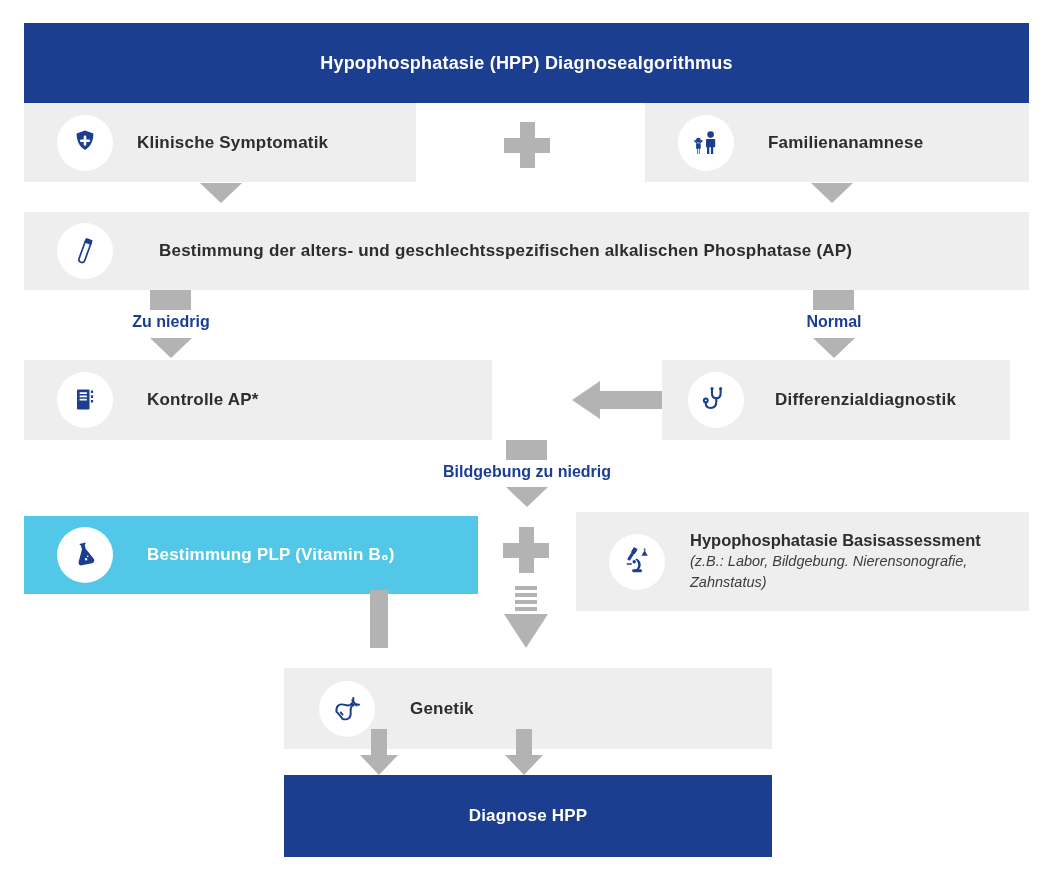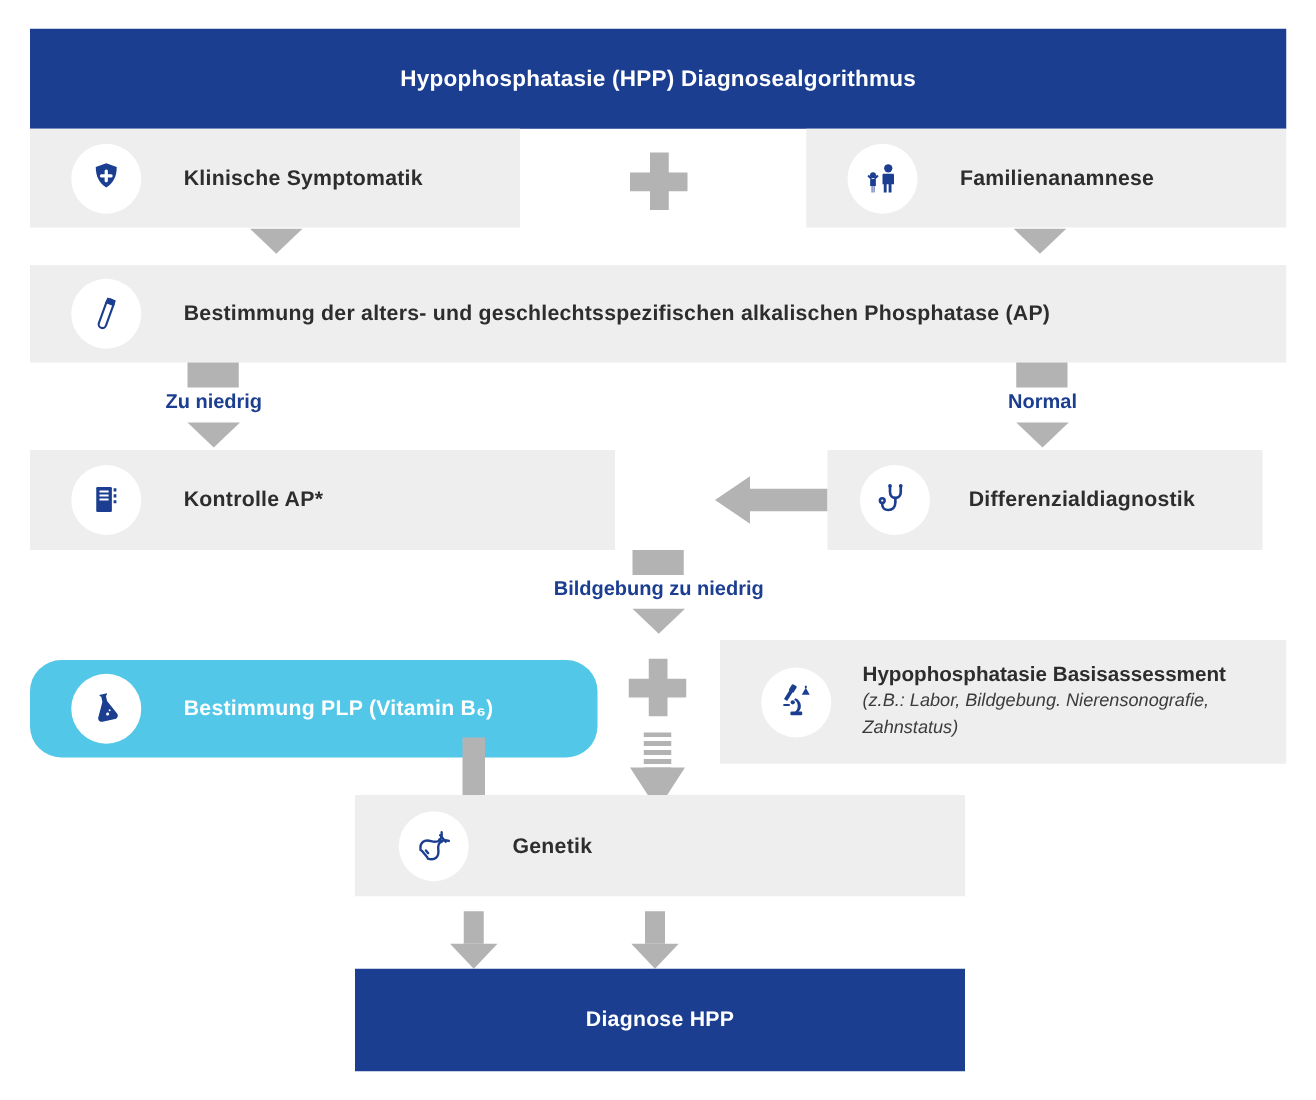--- a/index.html
+++ b/index.html
@@ -12,35 +12,35 @@
   .darkblue{background:var(--dark_blue);}
   .lightblue{background:var(--light_blue);}
   .box-label{font-size:17px;font-weight:bold;color:var(--text_dark);letter-spacing:.2px;text-align:right;}
   .white-label{color:#ffffff;}
   .icon-circle{width:56px;height:56px;border-radius:50%;background:#ffffff;display:flex;
     align-items:center;justify-content:center;flex:0 0 auto;}
   
   #header{left:24px;top:23px;width:1005px;height:80px;justify-content:center;}
   #header .box-label{font-size:18px;}
   
-  #node-klinische{left:24px;top:103px;width:392px;height:79px;padding-left:33px;gap:34px;}
+  #node-klinische{left:24px;top:103px;width:392px;height:79px;padding-left:33px;gap:24px;}
   #node-familie{left:645px;top:103px;width:384px;height:79px;padding-left:33px;gap:34px;}
   
-  #node-bestimmung-ap{left:24px;top:212px;width:1005px;height:78px;padding-left:33px;gap:34px;}
+  #node-bestimmung-ap{left:24px;top:212px;width:1005px;height:78px;padding-left:33px;gap:46px;}
   
   #node-kontrolle{left:24px;top:360px;width:468px;height:80px;padding-left:33px;gap:34px;}
   #node-differenzial{left:662px;top:360px;width:348px;height:80px;padding-left:26px;gap:31px;}
   
-  #node-plp{left:24px;top:528px;width:454px;height:78px;padding-left:33px;gap:34px;border-radius:25px;}
+  #node-plp{left:24px;top:516px;width:454px;height:78px;padding-left:33px;gap:34px;}
   #node-basis{left:576px;top:512px;width:453px;height:99px;padding-left:33px;gap:25px;}
   #node-basis .txt{display:flex;flex-direction:column;line-height:21px;}
   #node-basis .title{font-size:16.5px;font-weight:bold;color:var(--text_dark);}
   #node-basis .sub{font-size:14.5px;color:#3c3c3c;font-style:italic;}
   
-  #node-genetik{left:284px;top:636px;width:488px;height:81px;padding-left:35px;gap:35px;}
+  #node-genetik{left:284px;top:668px;width:488px;height:81px;padding-left:35px;gap:35px;}
   #node-diagnose{left:284px;top:775px;width:488px;height:82px;justify-content:center;}
   
   .tri-down{position:absolute;width:0;height:0;
     border-left:21px solid transparent;border-right:21px solid transparent;
     border-top:20px solid var(--arrow_gray);}
   .shaft{position:absolute;background:var(--arrow_gray);}
   .edge-label{position:absolute;transform:translateX(-50%);font-size:16px;font-weight:bold;
     color:var(--label_blue);white-space:nowrap;}
   .plus{position:absolute;width:46px;height:46px;}
   .plus .h{position:absolute;left:0;top:15.5px;width:46px;height:15px;background:var(--arrow_gray);}

